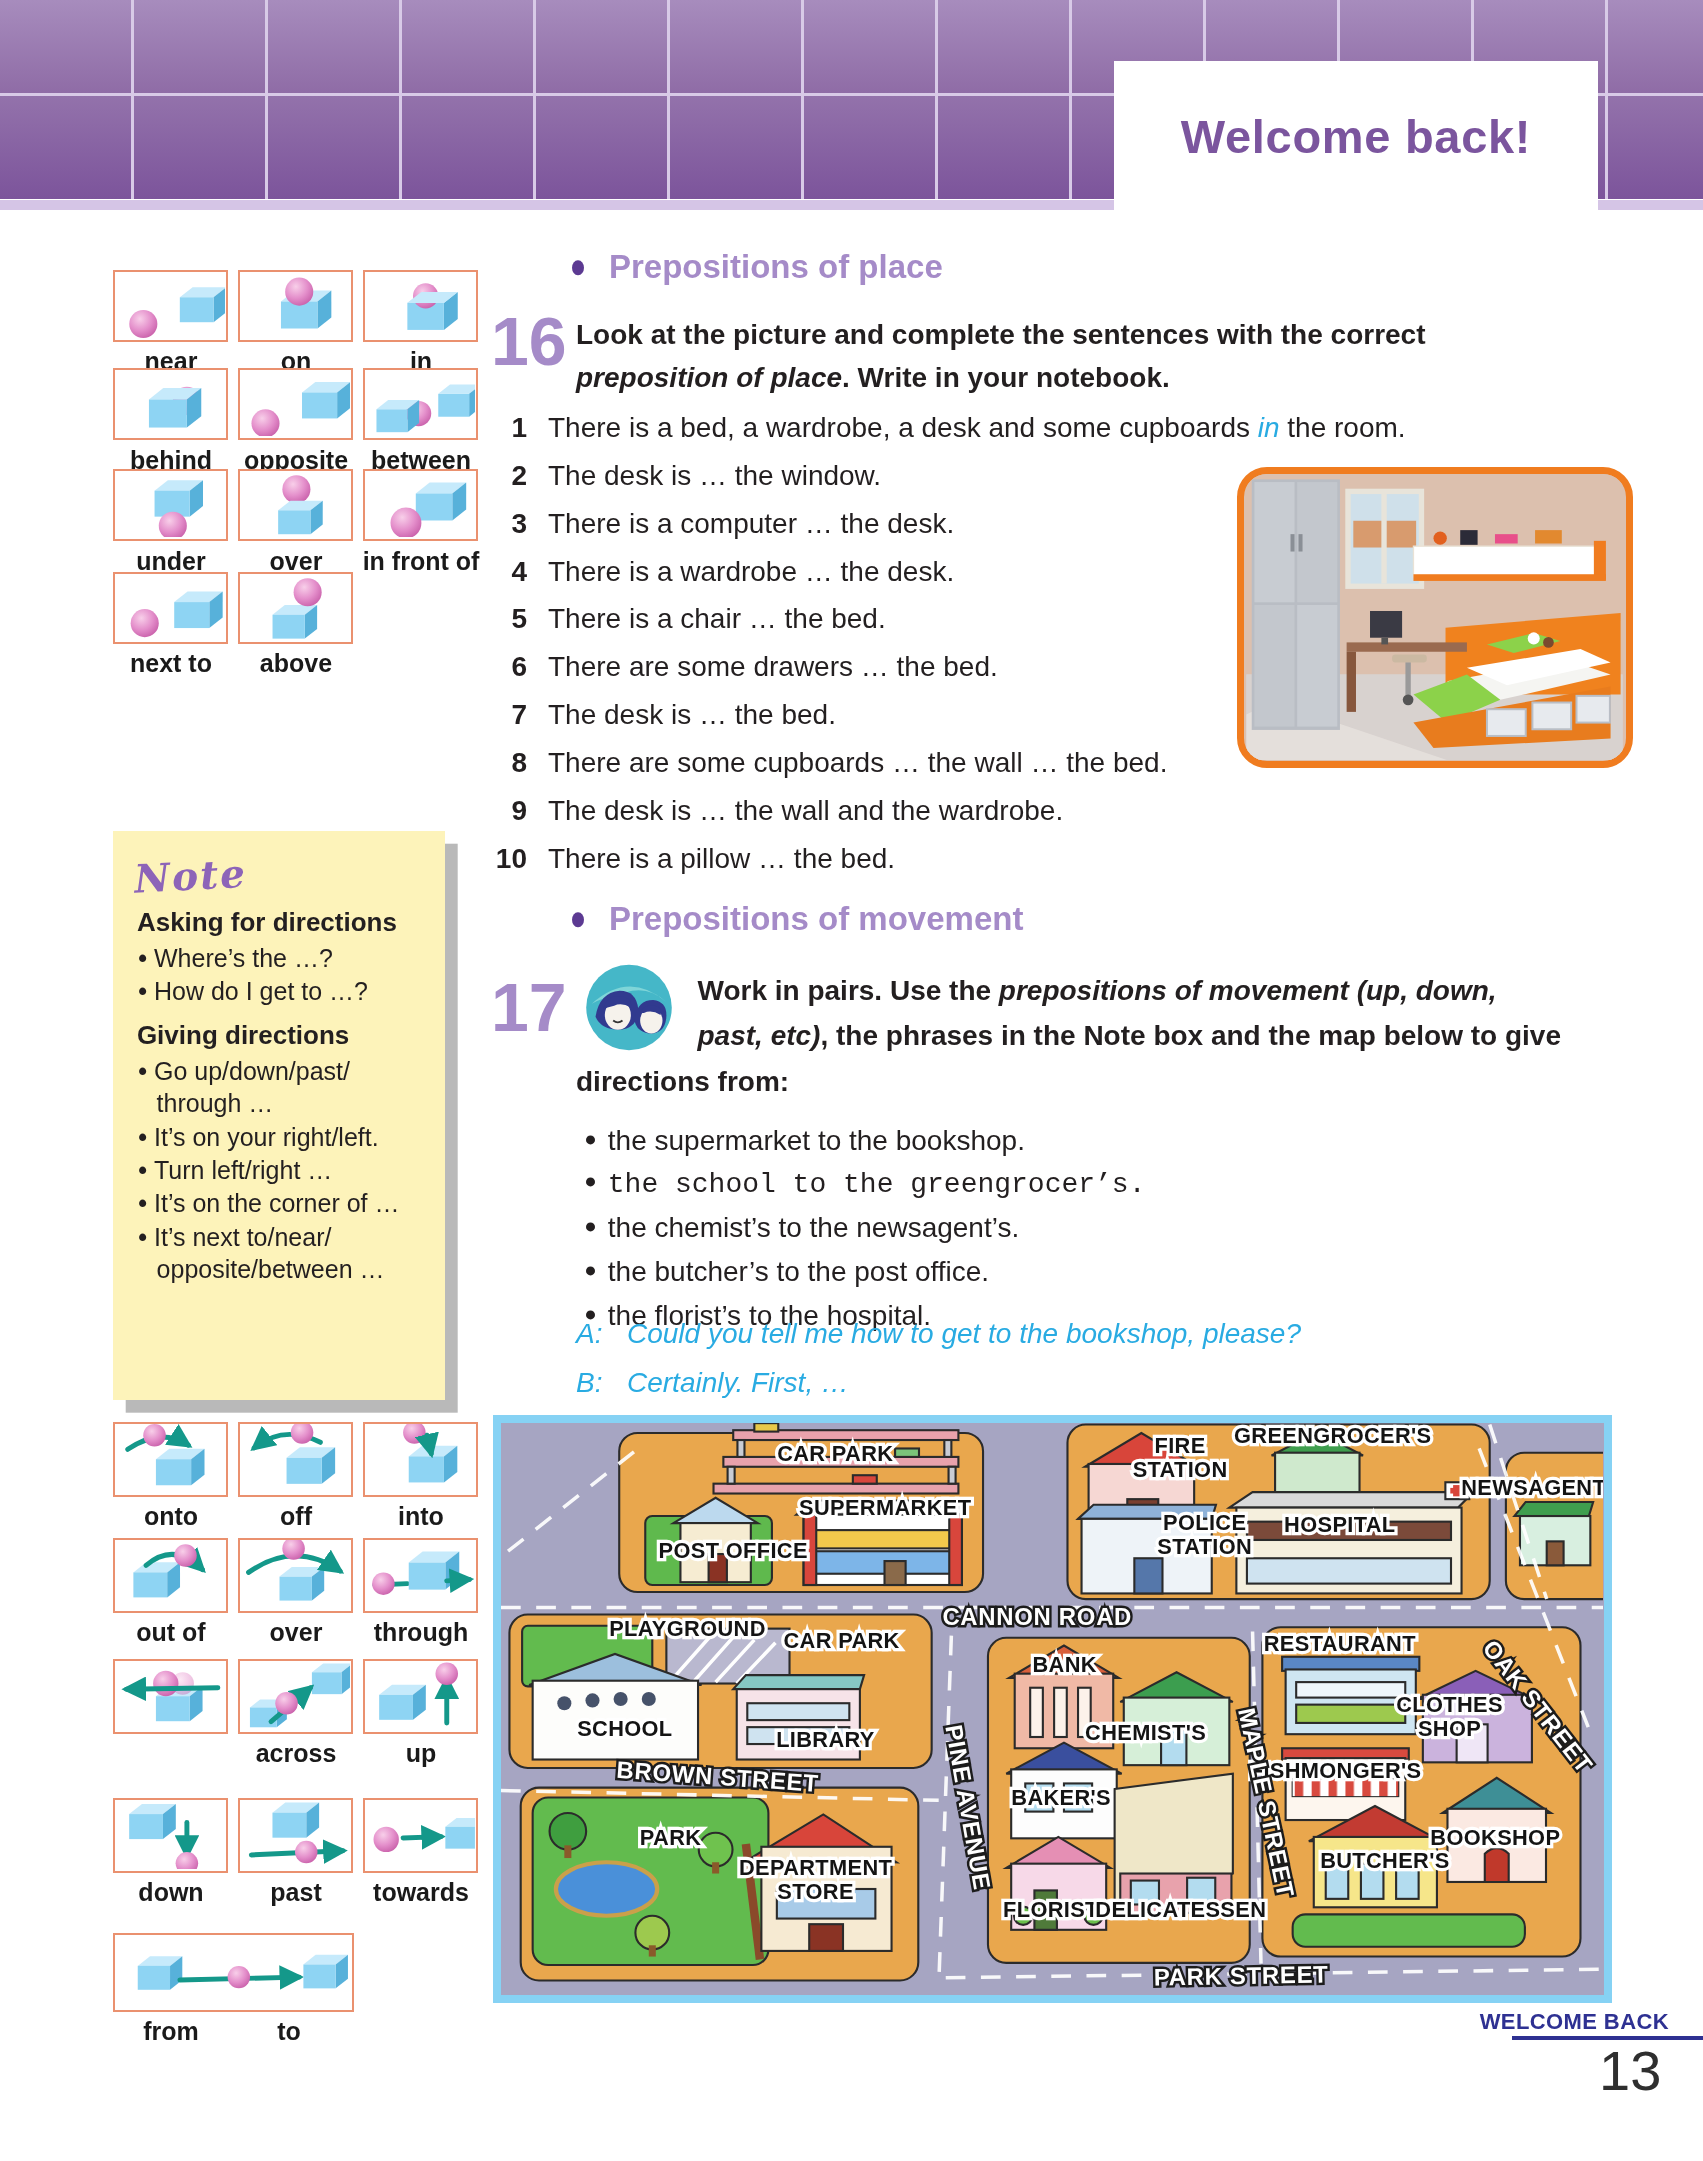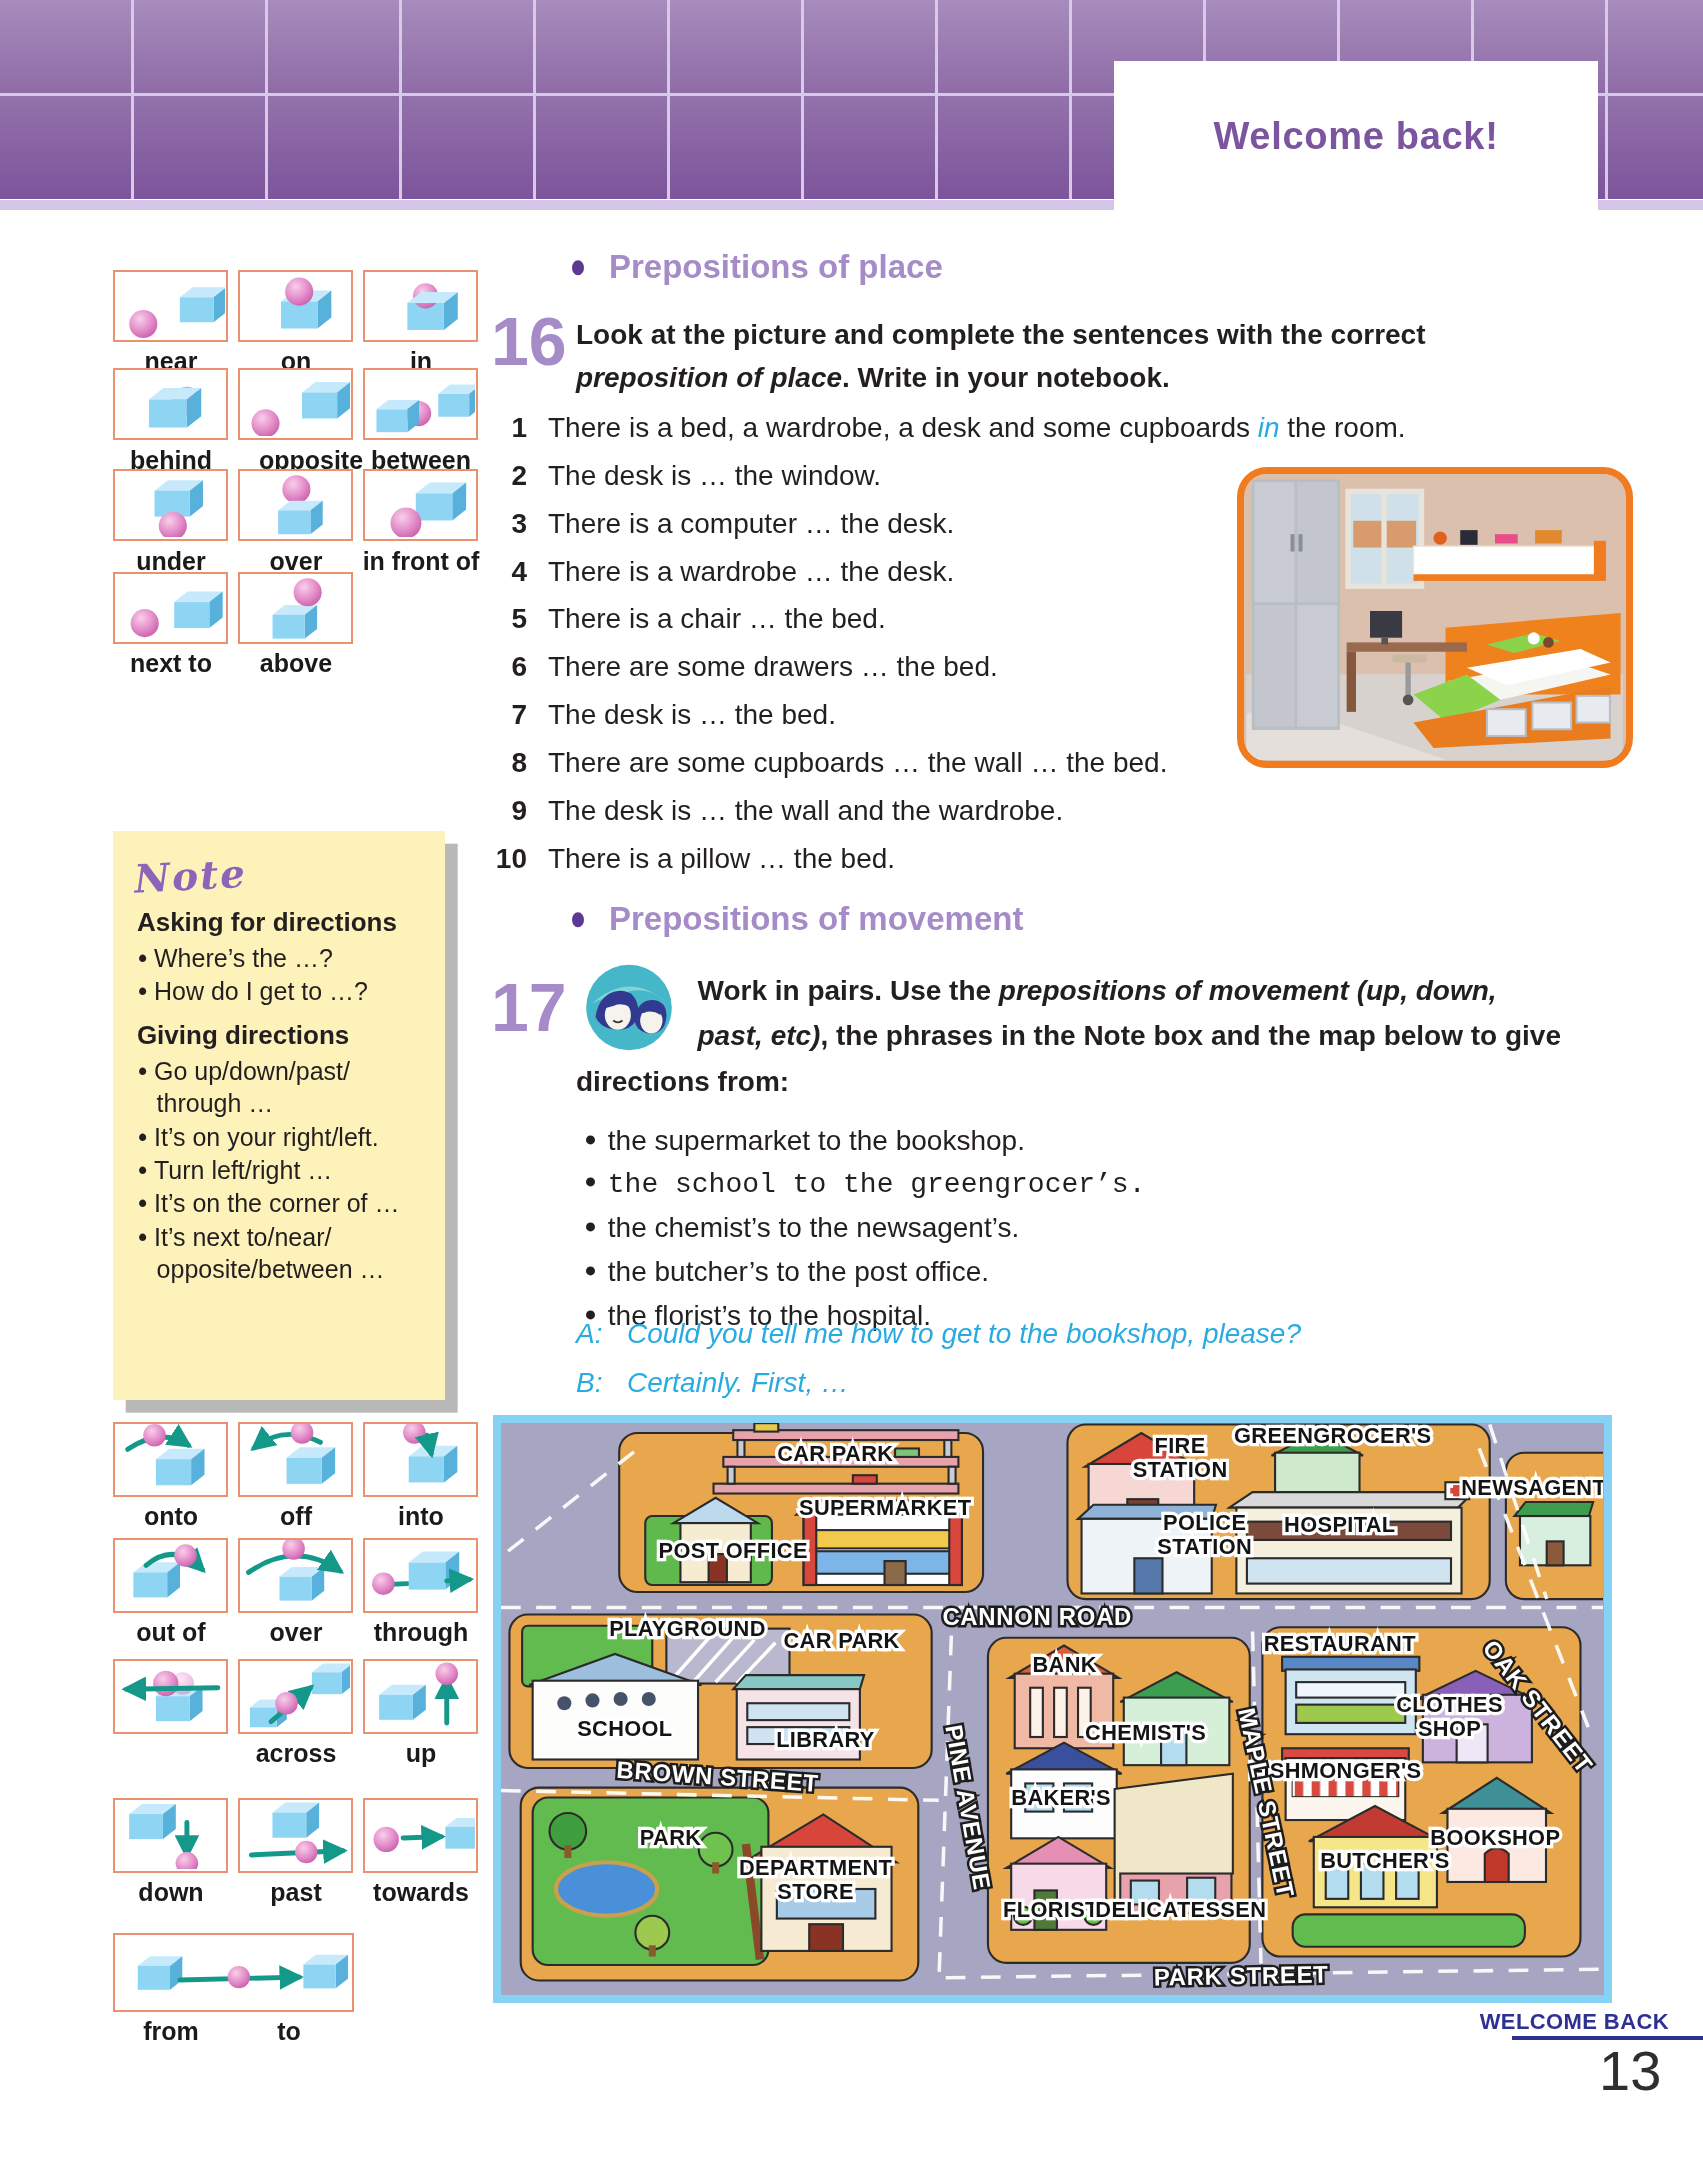--- a/index.html
+++ b/index.html
@@ -10,21 +10,21 @@
   .hdr .band1{position:absolute;left:0;top:0;width:100%;height:93px;
     background-image:repeating-linear-gradient(90deg,transparent 0 131px,#d8cae7 131px 134px),
                      linear-gradient(#a78cbd,#8f6ca6);}
   .hdr .divline{position:absolute;left:0;top:93px;width:100%;height:3.5px;background:#d8cae7;}
   .hdr .band2{position:absolute;left:0;top:96px;width:100%;height:103px;
     background-image:repeating-linear-gradient(90deg,transparent 0 131px,#d8cae7 131px 134px),
                      linear-gradient(#9372ab,#7c549b);}
   .hdr .strip{position:absolute;left:0;top:200px;width:100%;height:10px;background:#d5c5e6;}
   .titlebox{position:absolute;left:1114px;top:61px;width:484px;height:151px;background:#fff;
     display:flex;align-items:center;justify-content:center;}
-  .titlebox span{font-size:38px;font-weight:bold;color:#7b559e;letter-spacing:0.7px;}
+  .titlebox span{font-size:47px;font-weight:bold;color:#7b559e;letter-spacing:0.7px;}
   
   .secHead{position:absolute;font-size:33px;font-weight:bold;color:#a58bc8;white-space:nowrap;}
   .secHead::before{content:"";display:inline-block;width:12px;height:15.5px;border-radius:50%;
     background:#5c3a92;margin-right:25px;transform:translateY(-2.8px);}
   .exNum{position:absolute;font-size:68px;font-weight:bold;color:#a58bc8;line-height:1;}
   .exInstr{position:absolute;font-size:28px;font-weight:bold;line-height:1.55;}
   .exInstr .it{font-style:italic;}
   .sentences{position:absolute;left:493px;top:412px;width:774px;}
   .sent{position:absolute;left:0;white-space:nowrap;font-size:28px;}
   .sent .n{display:inline-block;width:55px;padding-right:21px;text-align:right;font-weight:bold;box-sizing:border-box;}
@@ -123,21 +123,21 @@
         <polygon points="102,42 122.52,25.8 122.52,65.76 102,81.96000000000001" fill="#57b1da"></polygon>
         <rect x="48" y="42" width="54" height="39.96" fill="#8ed4f3"></rect>
       </svg></div>
     <div class="tlabel" style="left: 99px; top: 446px; width: 144px;">behind</div>
     <div class="tile" style="left: 238px; top: 368px; width: 115px; height: 72px;"><svg viewBox="0 0 156 94" width="110" height="66">
         <polygon points="88,32 107,17 157,17 138,32" fill="#c6eafb"></polygon>
         <polygon points="138,32 157,17 157,54 138,69" fill="#57b1da"></polygon>
         <rect x="88" y="32" width="50" height="37" fill="#8ed4f3"></rect>
         <circle cx="36" cy="76" r="20" fill="url(#ballg)" opacity="1"></circle>
       </svg></div>
-    <div class="tlabel" style="left: 239px; top: 446px; width: 144px;">opposite</div>
+    <div class="tlabel" style="left: 224px; top: 446px; width: 144px;">opposite</div>
     <div class="tile" style="left: 363px; top: 368px; width: 115px; height: 72px;"><svg viewBox="0 0 156 94" width="110" height="66">
         <polygon points="104,34 120.72,20.8 164.72,20.8 148,34" fill="#c6eafb"></polygon>
         <polygon points="148,34 164.72,20.8 164.72,53.36 148,66.56" fill="#57b1da"></polygon>
         <rect x="104" y="34" width="44" height="32.56" fill="#8ed4f3"></rect>
         <circle cx="76" cy="62" r="18" fill="url(#ballg)" opacity="1"></circle>
         <polygon points="16,56 32.72,42.8 76.72,42.8 60,56" fill="#c6eafb"></polygon>
         <polygon points="60,56 76.72,42.8 76.72,75.36 60,88.56" fill="#57b1da"></polygon>
         <rect x="16" y="56" width="44" height="32.56" fill="#8ed4f3"></rect>
       </svg></div>
     <div class="tlabel" style="left: 349px; top: 446px; width: 144px;">between</div>

